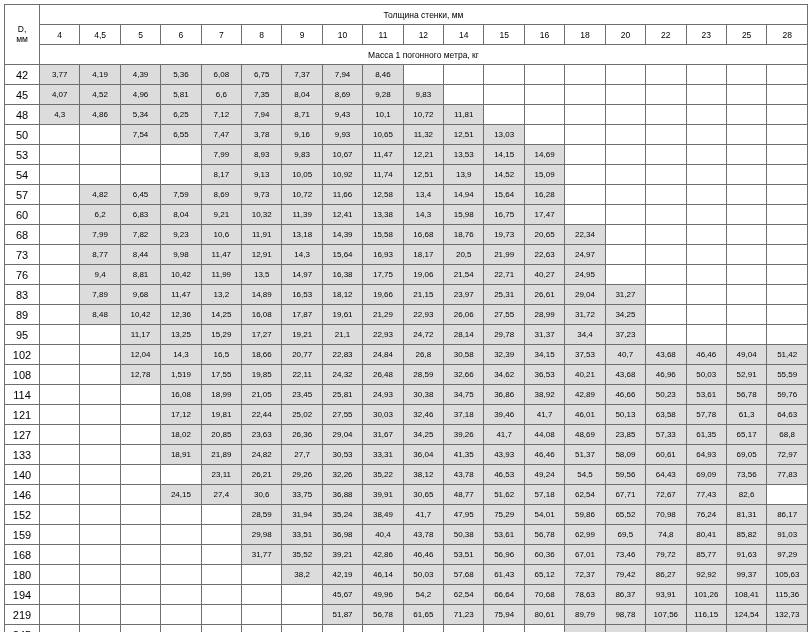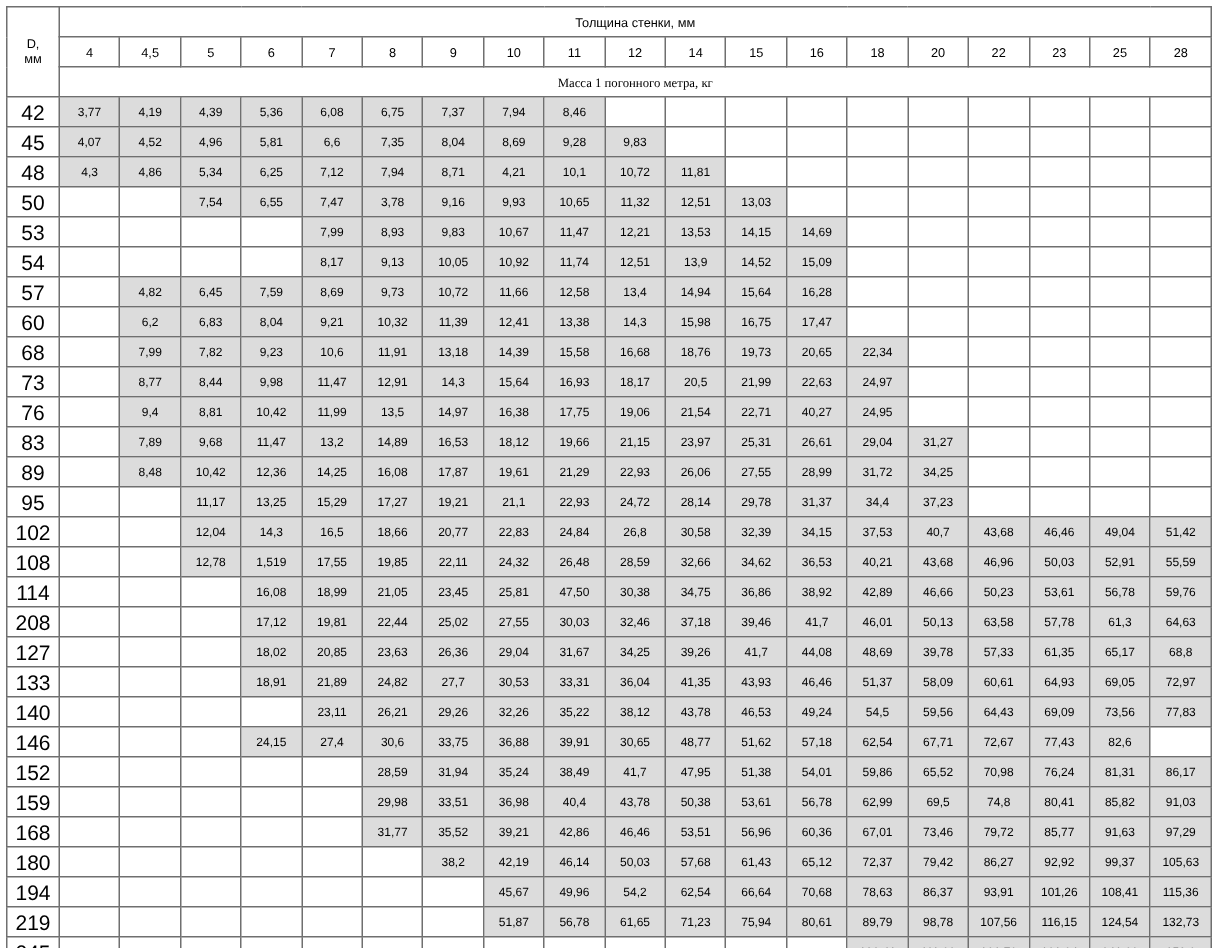--- a/index.html
+++ b/index.html
@@ -42,32 +42,31 @@
   }
   th.dn-head {
     width: 34px;
     font-size: 8.5px;
     line-height: 1.15;
   }
   th.wall-head {
     font-size: 8.5px;
   }
   td.dn-cell {
-    font-size: 14px;
+    font-size: 11px;
   }
   td.shaded {
     background: #dcdcdc;
   }
   td.empty {
     background: #ffffff;
   }
   .sub-title {
     font-size: 8.5px;
     height: 15px;
-    font-family: Liberation Serif, serif;
   }
 </style>
 </head>
 <body>
 
 <div id="wrap">
   <table class="pipe-table">
     <thead>
       <tr>
         <th class="dn-head" rowspan="3">
@@ -148,21 +147,21 @@
         </tr>
         <tr>
           <td class="dn-cell">48</td>
           <td class="shaded">4,3</td>
           <td class="shaded">4,86</td>
           <td class="shaded">5,34</td>
           <td class="shaded">6,25</td>
           <td class="shaded">7,12</td>
           <td class="shaded">7,94</td>
           <td class="shaded">8,71</td>
-          <td class="shaded">4,21</td>
+          <td class="shaded">9,43</td>
           <td class="shaded">10,1</td>
           <td class="shaded">10,72</td>
           <td class="shaded">11,81</td>
           <td class="empty"></td>
           <td class="empty"></td>
           <td class="empty"></td>
           <td class="empty"></td>
           <td class="empty"></td>
           <td class="empty"></td>
           <td class="empty"></td>
@@ -457,34 +456,34 @@
         <tr>
           <td class="dn-cell">114</td>
           <td class="empty"></td>
           <td class="empty"></td>
           <td class="empty"></td>
           <td class="shaded">16,08</td>
           <td class="shaded">18,99</td>
           <td class="shaded">21,05</td>
           <td class="shaded">23,45</td>
           <td class="shaded">25,81</td>
-          <td class="shaded">47,50</td>
+          <td class="shaded">24,93</td>
           <td class="shaded">30,38</td>
           <td class="shaded">34,75</td>
           <td class="shaded">36,86</td>
           <td class="shaded">38,92</td>
           <td class="shaded">42,89</td>
           <td class="shaded">46,66</td>
           <td class="shaded">50,23</td>
           <td class="shaded">53,61</td>
           <td class="shaded">56,78</td>
           <td class="shaded">59,76</td>
         </tr>
         <tr>
-          <td class="dn-cell">208</td>
+          <td class="dn-cell">121</td>
           <td class="empty"></td>
           <td class="empty"></td>
           <td class="empty"></td>
           <td class="shaded">17,12</td>
           <td class="shaded">19,81</td>
           <td class="shaded">22,44</td>
           <td class="shaded">25,02</td>
           <td class="shaded">27,55</td>
           <td class="shaded">30,03</td>
           <td class="shaded">32,46</td>
@@ -507,21 +506,21 @@
           <td class="shaded">20,85</td>
           <td class="shaded">23,63</td>
           <td class="shaded">26,36</td>
           <td class="shaded">29,04</td>
           <td class="shaded">31,67</td>
           <td class="shaded">34,25</td>
           <td class="shaded">39,26</td>
           <td class="shaded">41,7</td>
           <td class="shaded">44,08</td>
           <td class="shaded">48,69</td>
-          <td class="shaded">39,78</td>
+          <td class="shaded">23,85</td>
           <td class="shaded">57,33</td>
           <td class="shaded">61,35</td>
           <td class="shaded">65,17</td>
           <td class="shaded">68,8</td>
         </tr>
         <tr>
           <td class="dn-cell">133</td>
           <td class="empty"></td>
           <td class="empty"></td>
           <td class="empty"></td>
@@ -592,21 +591,21 @@
           <td class="empty"></td>
           <td class="empty"></td>
           <td class="empty"></td>
           <td class="empty"></td>
           <td class="shaded">28,59</td>
           <td class="shaded">31,94</td>
           <td class="shaded">35,24</td>
           <td class="shaded">38,49</td>
           <td class="shaded">41,7</td>
           <td class="shaded">47,95</td>
-          <td class="shaded">51,38</td>
+          <td class="shaded">75,29</td>
           <td class="shaded">54,01</td>
           <td class="shaded">59,86</td>
           <td class="shaded">65,52</td>
           <td class="shaded">70,98</td>
           <td class="shaded">76,24</td>
           <td class="shaded">81,31</td>
           <td class="shaded">86,17</td>
         </tr>
         <tr>
           <td class="dn-cell">159</td>

